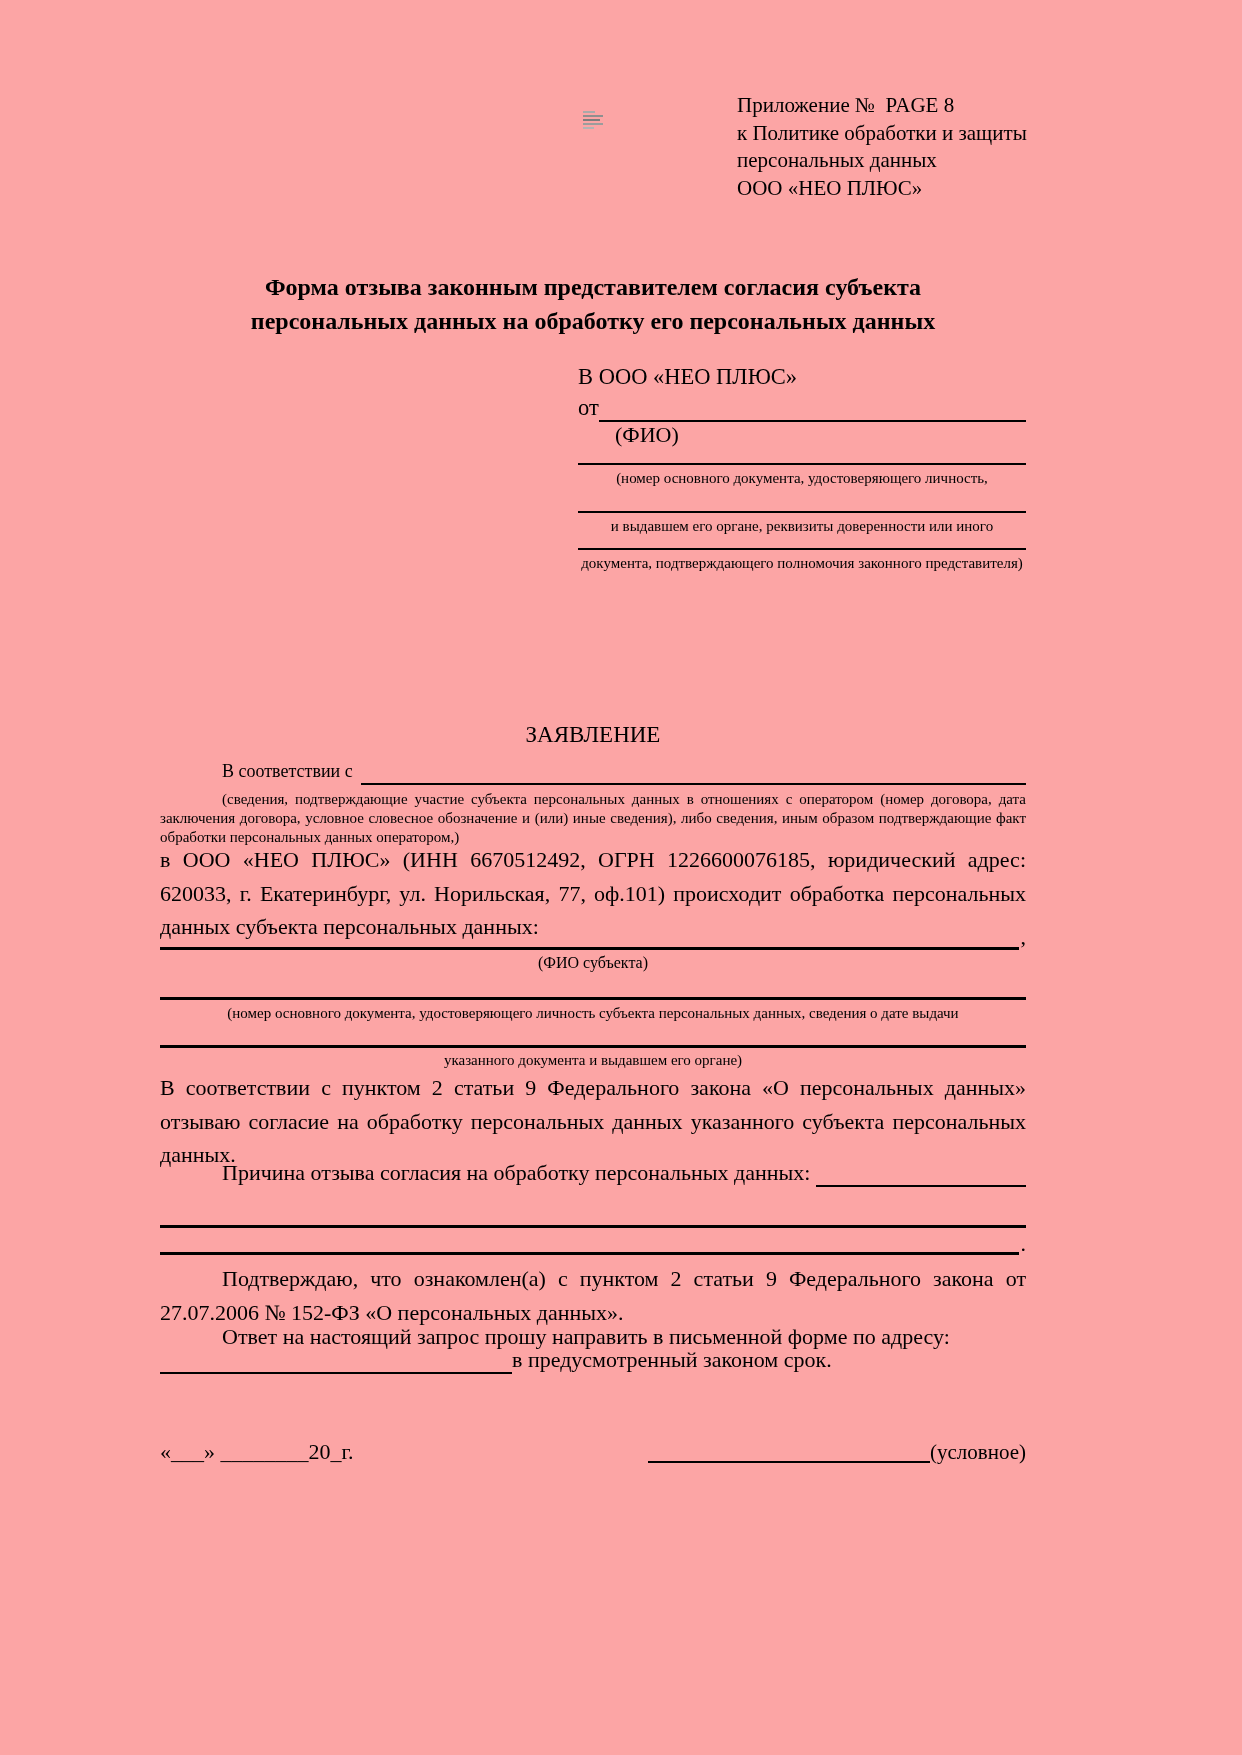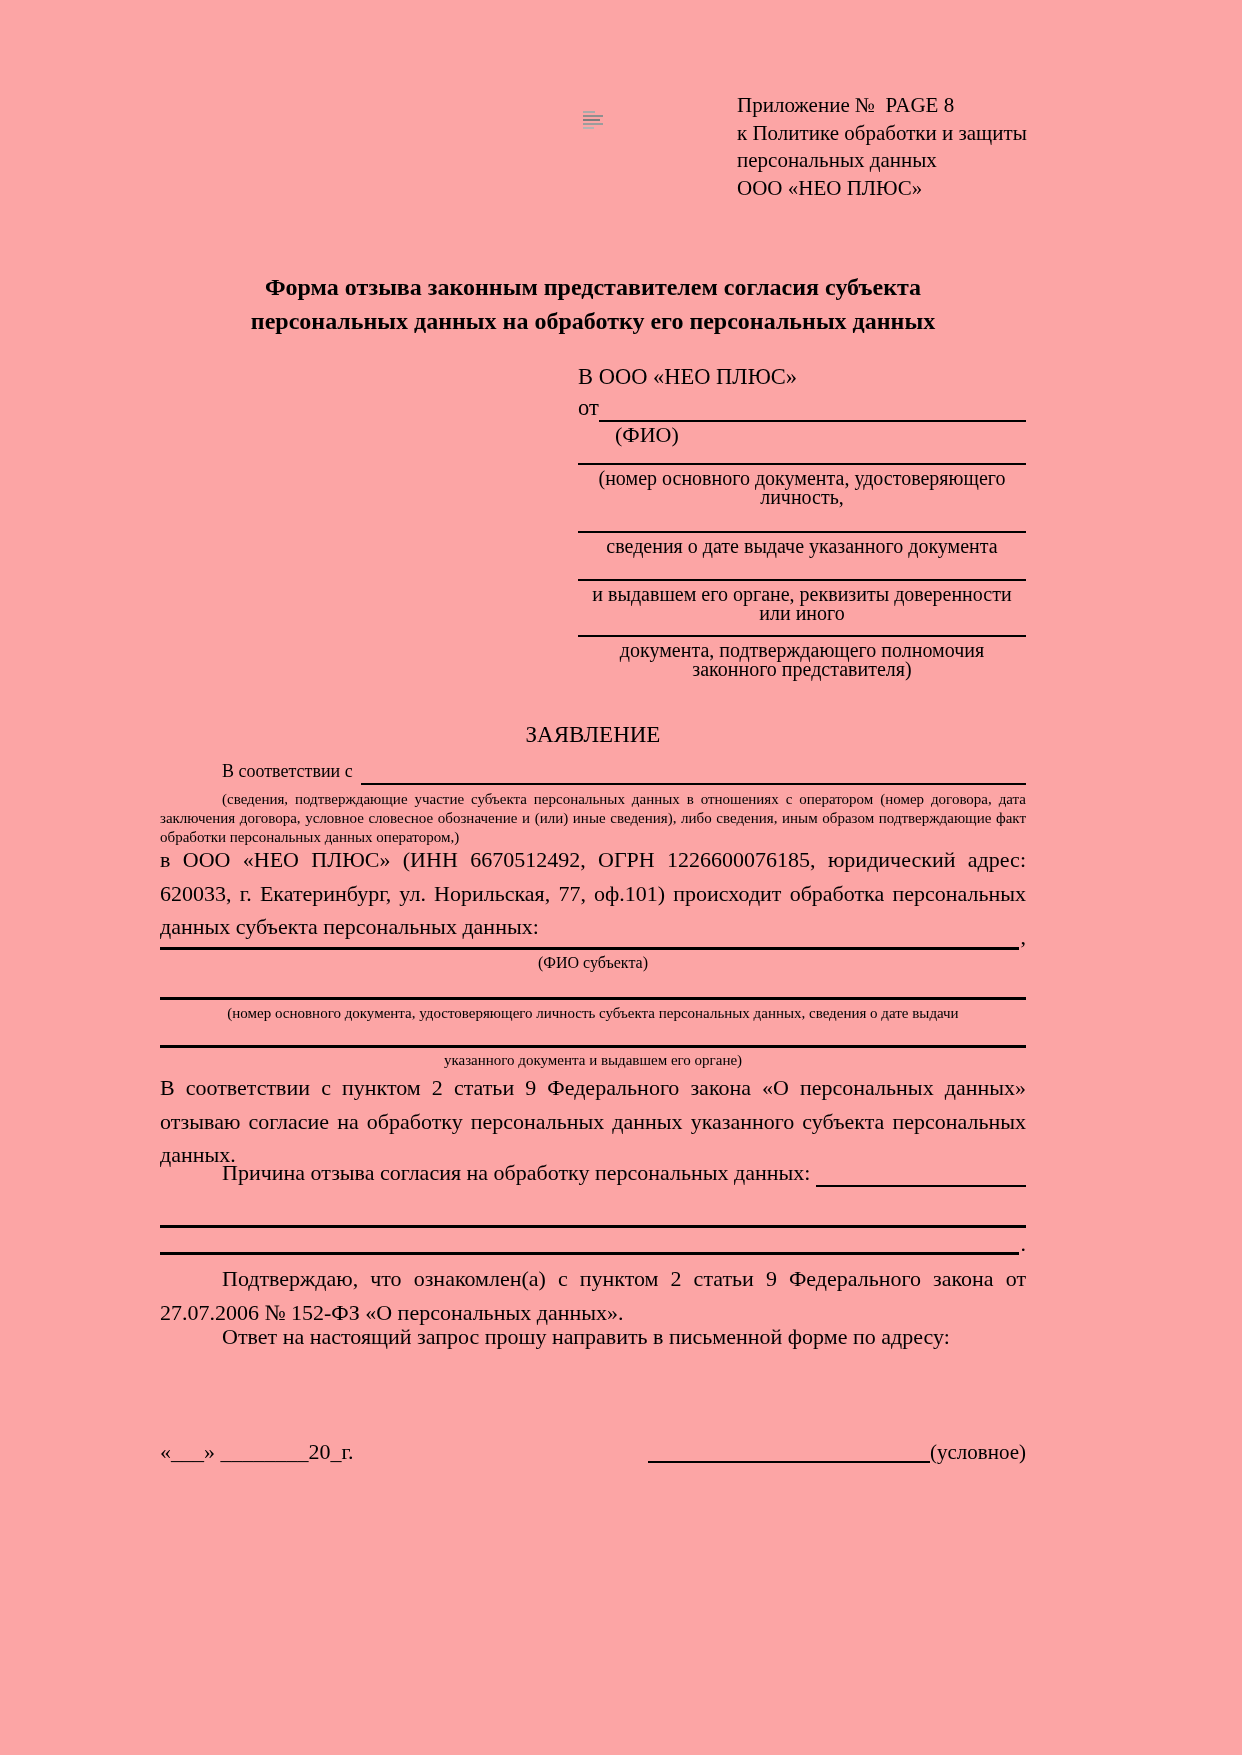--- a/index.html
+++ b/index.html
@@ -33,21 +33,21 @@
 
   
   .addressee { position:absolute; left:578px; top:362px; width:448px; font-size:22.5px; }
   .addressee .to-line { line-height:30px; }
   .from-row { display:flex; margin-top:2px; height:28px; }
   .from-row .lbl { line-height:28px; }
   .fill { flex:1 1 auto; border-bottom:2px solid #000; }
   .fio-cap { margin-left:37px; margin-top:2px; text-align:left; font-size:22px; line-height:22px; }
   .field { margin-top:0; }
   .rule2 { border-bottom:2px solid #000; height:0; }
-  .fcap { text-align:center; font-size:20px; line-height:19px; margin-top:4px; }
+  .fcap { text-align:center; font-size:15px; line-height:19px; margin-top:4px; }
   .f1 { margin-top:17px; } .f2 { margin-top:24px; } .f3 { margin-top:23px; } .f4 { margin-top:12px; }
 
   .zayav { position:absolute; left:160px; top:722px; width:866px; text-align:center; font-size:23px; }
 
   .intro-row { position:absolute; left:160px; top:757px; width:866px; display:flex; height:28px;
     padding-left:62px; font-size:18px; }
   .intro-row .lbl { line-height:28px; white-space:nowrap; padding-right:8px; }
 
   .intro-note { position:absolute; left:160px; top:790px; width:866px;
     font-size:15px; line-height:19px; text-align:justify; text-indent:62px; }
@@ -118,24 +118,20 @@
     <div class="from-row">
       <span class="lbl">от</span>
       <span class="fill"></span>
     </div>
     <div class="fio-cap">(ФИО)</div>
 
     <div class="field f1">
       <div class="rule2"></div>
       <div class="fcap">(номер основного документа, удостоверяющего личность,</div>
     </div>
-    <div class="field f2">
-      <div class="rule2"></div>
-      <div class="fcap">сведения о дате выдаче указанного документа</div>
-    </div>
     <div class="field f3">
       <div class="rule2"></div>
       <div class="fcap">и выдавшем его органе, реквизиты доверенности или иного</div>
     </div>
     <div class="field f4">
       <div class="rule2"></div>
       <div class="fcap">документа, подтверждающего полномочия законного представителя)</div>
     </div>
   </div>
 
@@ -173,20 +169,24 @@
 
   <div class="line-row blank2-row">
     <span class="fill3"></span>
     <span class="suffix">.</span>
   </div>
 
   <div class="par confirm-par">Подтверждаю, что ознакомлен(а) с пунктом 2 статьи 9 Федерального закона от 27.07.2006 № 152-ФЗ «О персональных данных».</div>
 
   <div class="par reply-par">Ответ на настоящий запрос прошу направить в письменной форме по адресу:</div>
 
+  <div class="reply-row">
+    <span class="fill350"></span>
+    <span class="txt">в предусмотренный законом срок.</span>
+  </div>
 
   <div class="footer-row">
     <span class="date">«___» ________20_г.</span>
     <span class="sig-group">
       <span class="fill2"></span>
       <span class="cap">(условное)</span>
     </span>
   </div>
 
 </div>

